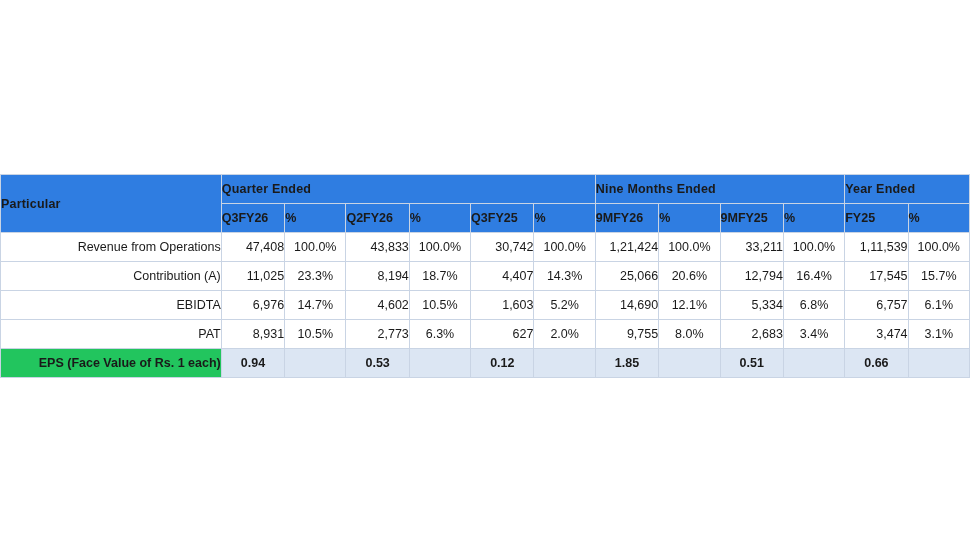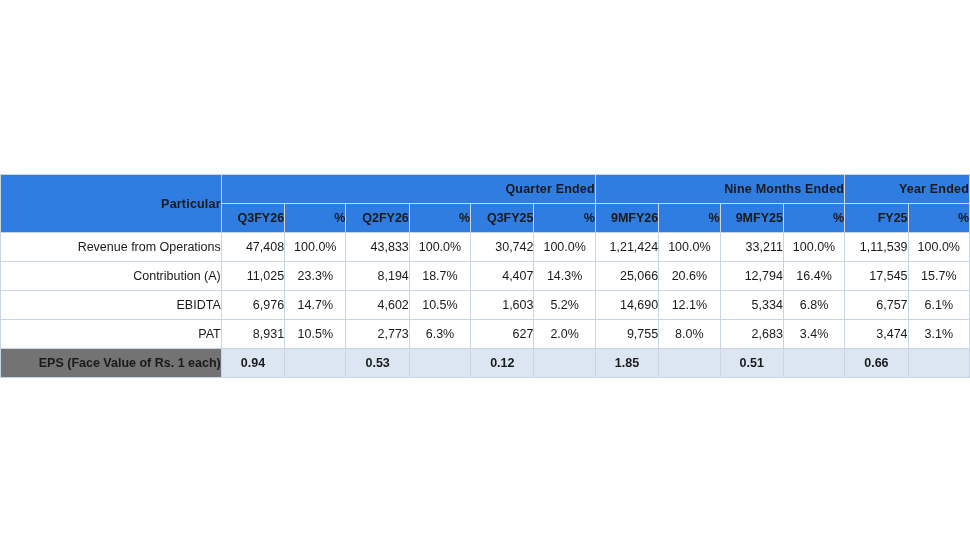--- a/index.html
+++ b/index.html
@@ -30,33 +30,33 @@
     color: #1a1a1a;
     padding: 0;
     height: 29px;
     box-sizing: border-box;
   }
   
   .band {
     background: #2f7de1;
     color: #ffffff;
     font-weight: bold;
-    text-align: right;
+    text-align: left;
     font-size: 12.5px;
     border: 1px solid #2f7de1;
     letter-spacing: .2px;
   }
   .band.particular {
     height: 58px;
   }
   .subhead {
     background: #2f7de1;
     color: #ffffff;
     font-weight: bold;
-    text-align: right;
+    text-align: left;
     font-size: 12.5px;
     border: 1px solid #2f7de1;
   }
   
   td.label {
     text-align: right;
     padding-left: 6px;
     background: #ffffff;
   }
   td.num {
@@ -68,21 +68,21 @@
   td.pct {
     text-align: center;
     padding-right: 7px;
     background: #ffffff;
   }
   tr.eps td {
     font-weight: bold;
     background: #dce6f3;
   }
   tr.eps td.label {
-    background: #737373;
+    background: #22c55e;
   }
   tr.eps td.num {
     text-align: right;
     padding-right: 19px;
   }
   tr.eps td.pct {
     background: #dce6f3;
   }
   
   col.c-label { width: 216px; }

